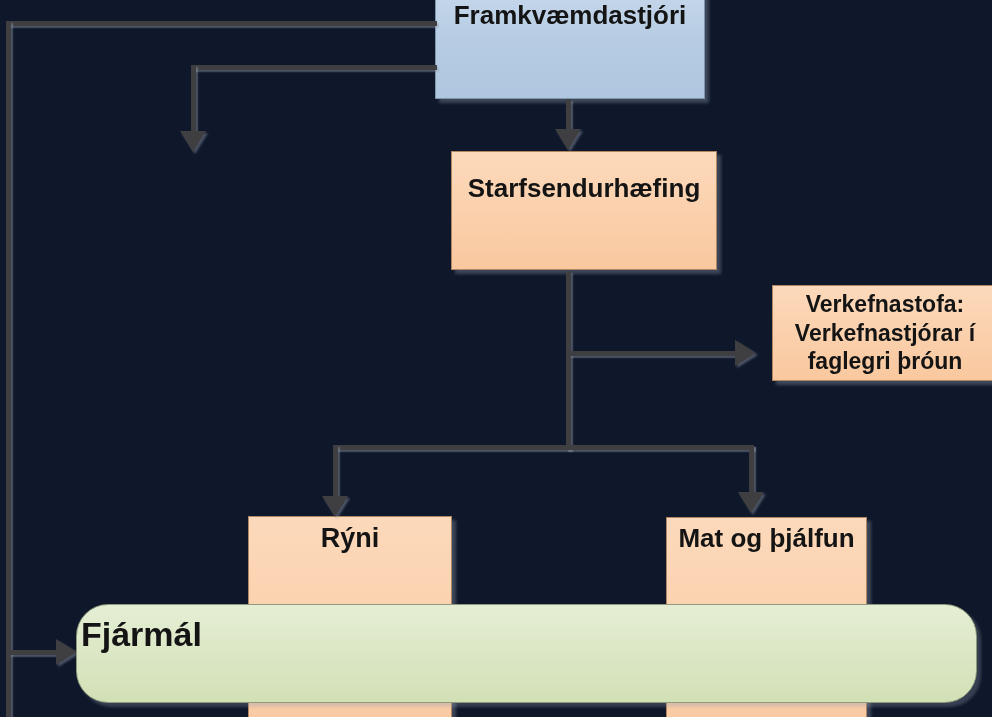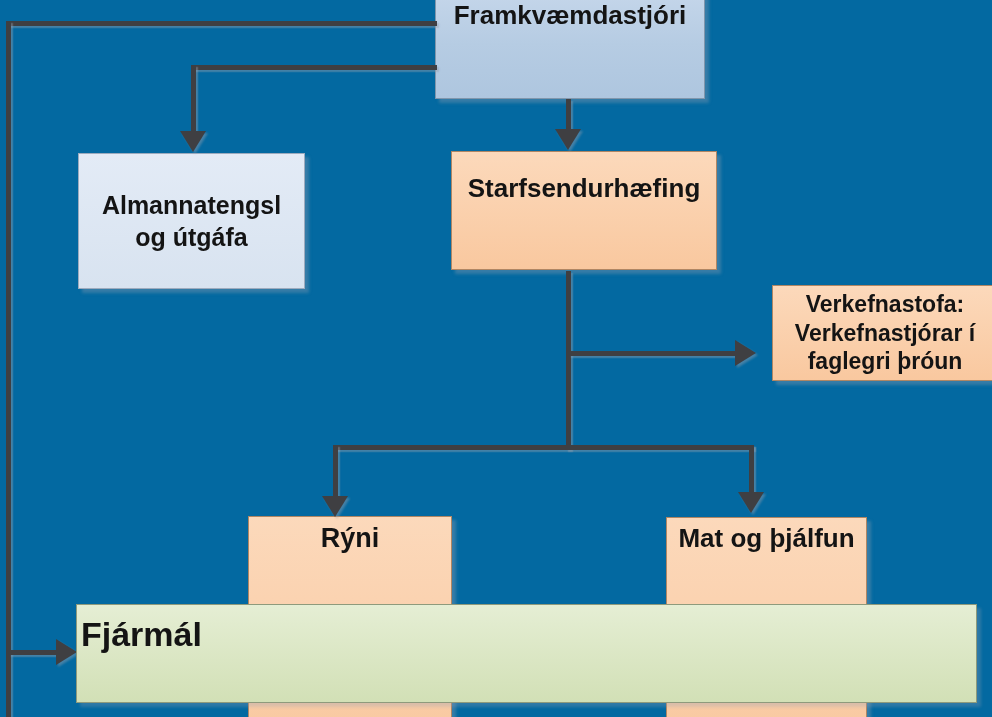--- a/index.html
+++ b/index.html
@@ -6,21 +6,21 @@
     margin: 0;
     padding: 0;
     background: #ffffff;
     font-family: "Liberation Sans", "DejaVu Sans", sans-serif;
   }
   #canvas {
     position: relative;
     width: 992px;
     height: 717px;
     overflow: hidden;
-    background: #0369a1;
+    background: #0f172a;
   }
   
   .node {
     position: absolute;
     box-sizing: border-box;
     border: 1.6px solid #8a8a8a;
     display: flex;
     flex-direction: column;
     align-items: center;
     text-align: center;
@@ -38,20 +38,21 @@
     border-color: #9dabbe;
   }
   .orange {
     background: linear-gradient(180deg, #fcd9bb 0%, #f9c89f 100%);
     border-color: #b08663;
     margin-left: 15px;
   }
   .green {
     background: linear-gradient(180deg, #e5eed4 0%, #d2e0b6 100%);
     border-color: #8e9a7c;
+    border-radius: 32px;
   }
   #node-framkvaemdastjori { left: 435px; top: -24px; width: 270px; height: 123px;
     padding-top: 22px; font-size: 26px; }
   #node-almannatengsl { left: 78px; top: 153px; width: 227px; height: 136px;
     justify-content: center; font-size: 25px; padding: 0 8px; }
   #node-starfsendurhaefing { left: 436px; top: 151px; width: 266px; height: 119px;
     padding-top: 20px; font-size: 26px; }
   #node-verkefnastofa { left: 757px; top: 285px; width: 226px; height: 96px;
     justify-content: center; font-size: 23px; line-height: 1.26; }
   #node-ryni { left: 233px; top: 516px; width: 204px; height: 230px;
@@ -105,23 +106,20 @@
   <div class="line" style="left:333px; top:445px; width:421px; height:5px;"></div>
   <div class="line" style="left:333px; top:445px; width:5px; height:53px;"></div>
   <div class="arrow down" style="left:322px; top:496px;"></div>
   <div class="line" style="left:749px; top:445px; width:5px; height:48px;"></div>
   <div class="arrow down" style="left:738px; top:492px;"></div>
 
   <div class="node blue" id="node-framkvaemdastjori">
     <span>Framkvæmdastjóri</span>
   </div>
 
-  <div class="node lightblue" id="node-almannatengsl">
-    <span>Almannatengsl og útgáfa</span>
-  </div>
 
   <div class="node orange" id="node-starfsendurhaefing">
     <span>Starfsendurhæfing</span>
   </div>
 
   <div class="node orange" id="node-verkefnastofa">
     <span>Verkefnastofa:</span>
     <span>Verkefnastjórar í</span>
     <span>faglegri þróun</span>
   </div>

